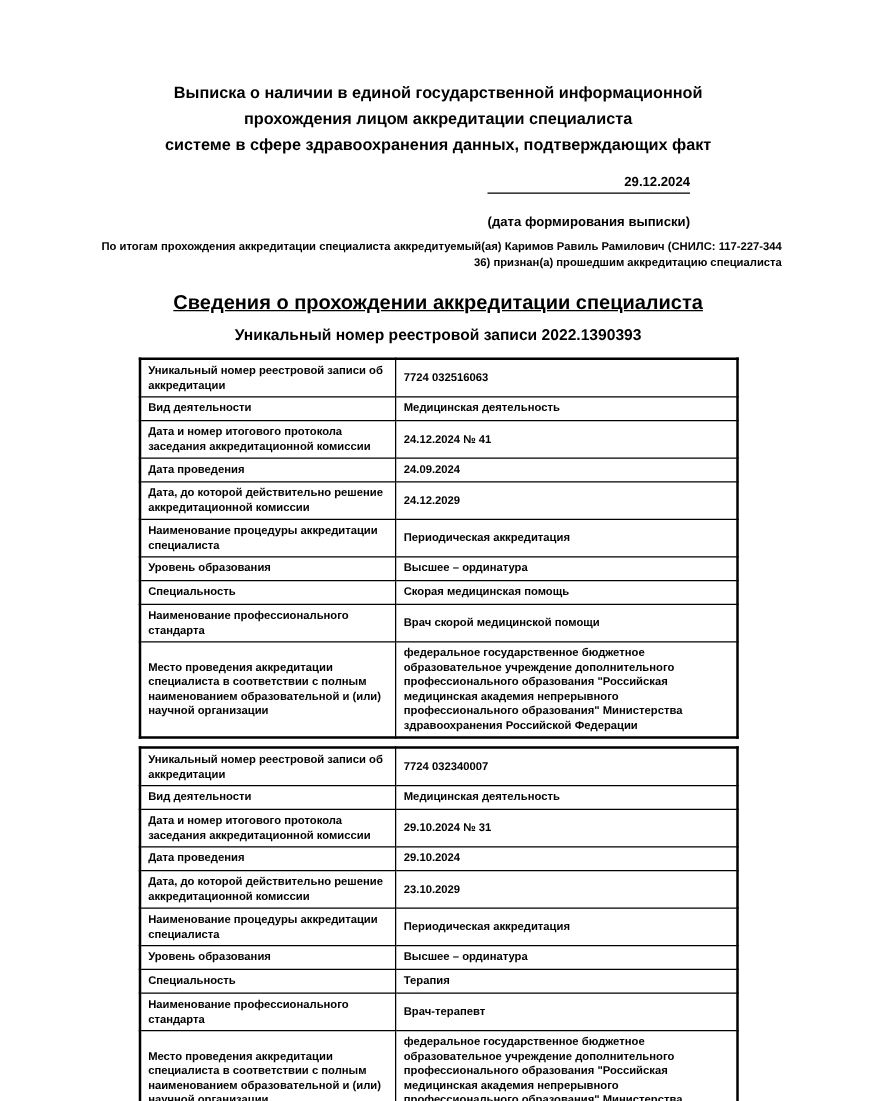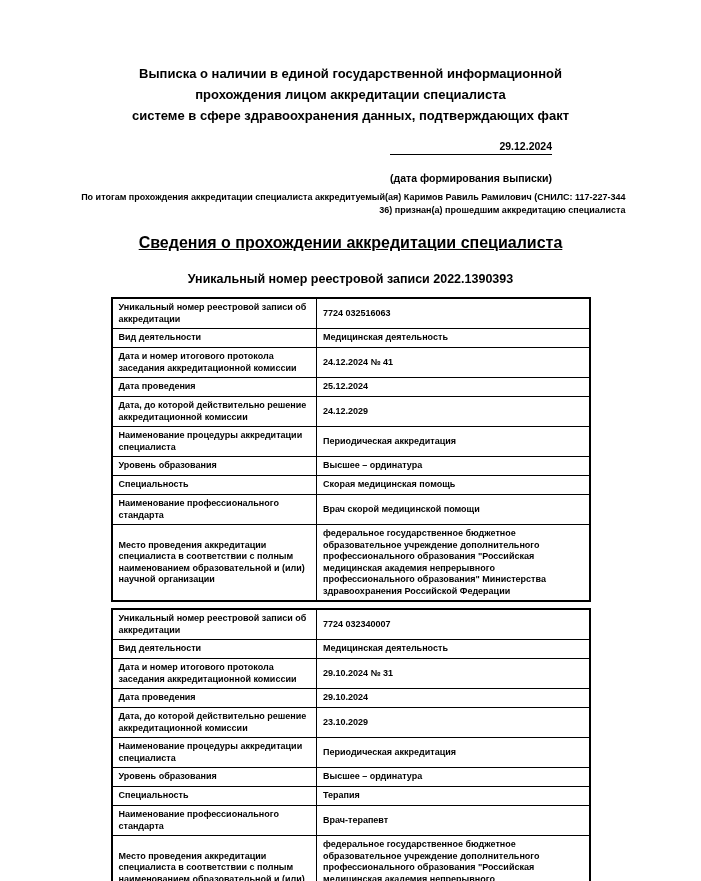--- a/index.html
+++ b/index.html
@@ -48,21 +48,21 @@
     font-size: 9px;
     line-height: 13px;
   }
   .section-heading {
     margin-top: 17px;
     text-align: center;
     font-size: 16px;
     text-decoration: underline;
   }
   .registry-heading {
-    margin-top: 20px;
+    margin-top: 9px;
     text-align: center;
     font-size: 12.5px;
   }
   table.acc-table {
     width: 480px;
     margin: 11px auto 0;
     border-collapse: collapse;
     border: 2px solid #000;
     table-layout: fixed;
   }
@@ -111,21 +111,21 @@
         <tr>
           <td class="label-cell">Вид деятельности</td>
           <td class="value-cell">Медицинская деятельность</td>
         </tr>
         <tr>
           <td class="label-cell">Дата и номер итогового протокола заседания аккредитационной комиссии</td>
           <td class="value-cell">24.12.2024 № 41</td>
         </tr>
         <tr>
           <td class="label-cell">Дата проведения</td>
-          <td class="value-cell">25.12.2024</td>
+          <td class="value-cell">24.09.2024</td>
         </tr>
         <tr>
           <td class="label-cell">Дата, до которой действительно решение аккредитационной комиссии</td>
           <td class="value-cell">24.12.2029</td>
         </tr>
         <tr>
           <td class="label-cell">Наименование процедуры аккредитации специалиста</td>
           <td class="value-cell">Периодическая аккредитация</td>
         </tr>
         <tr>

